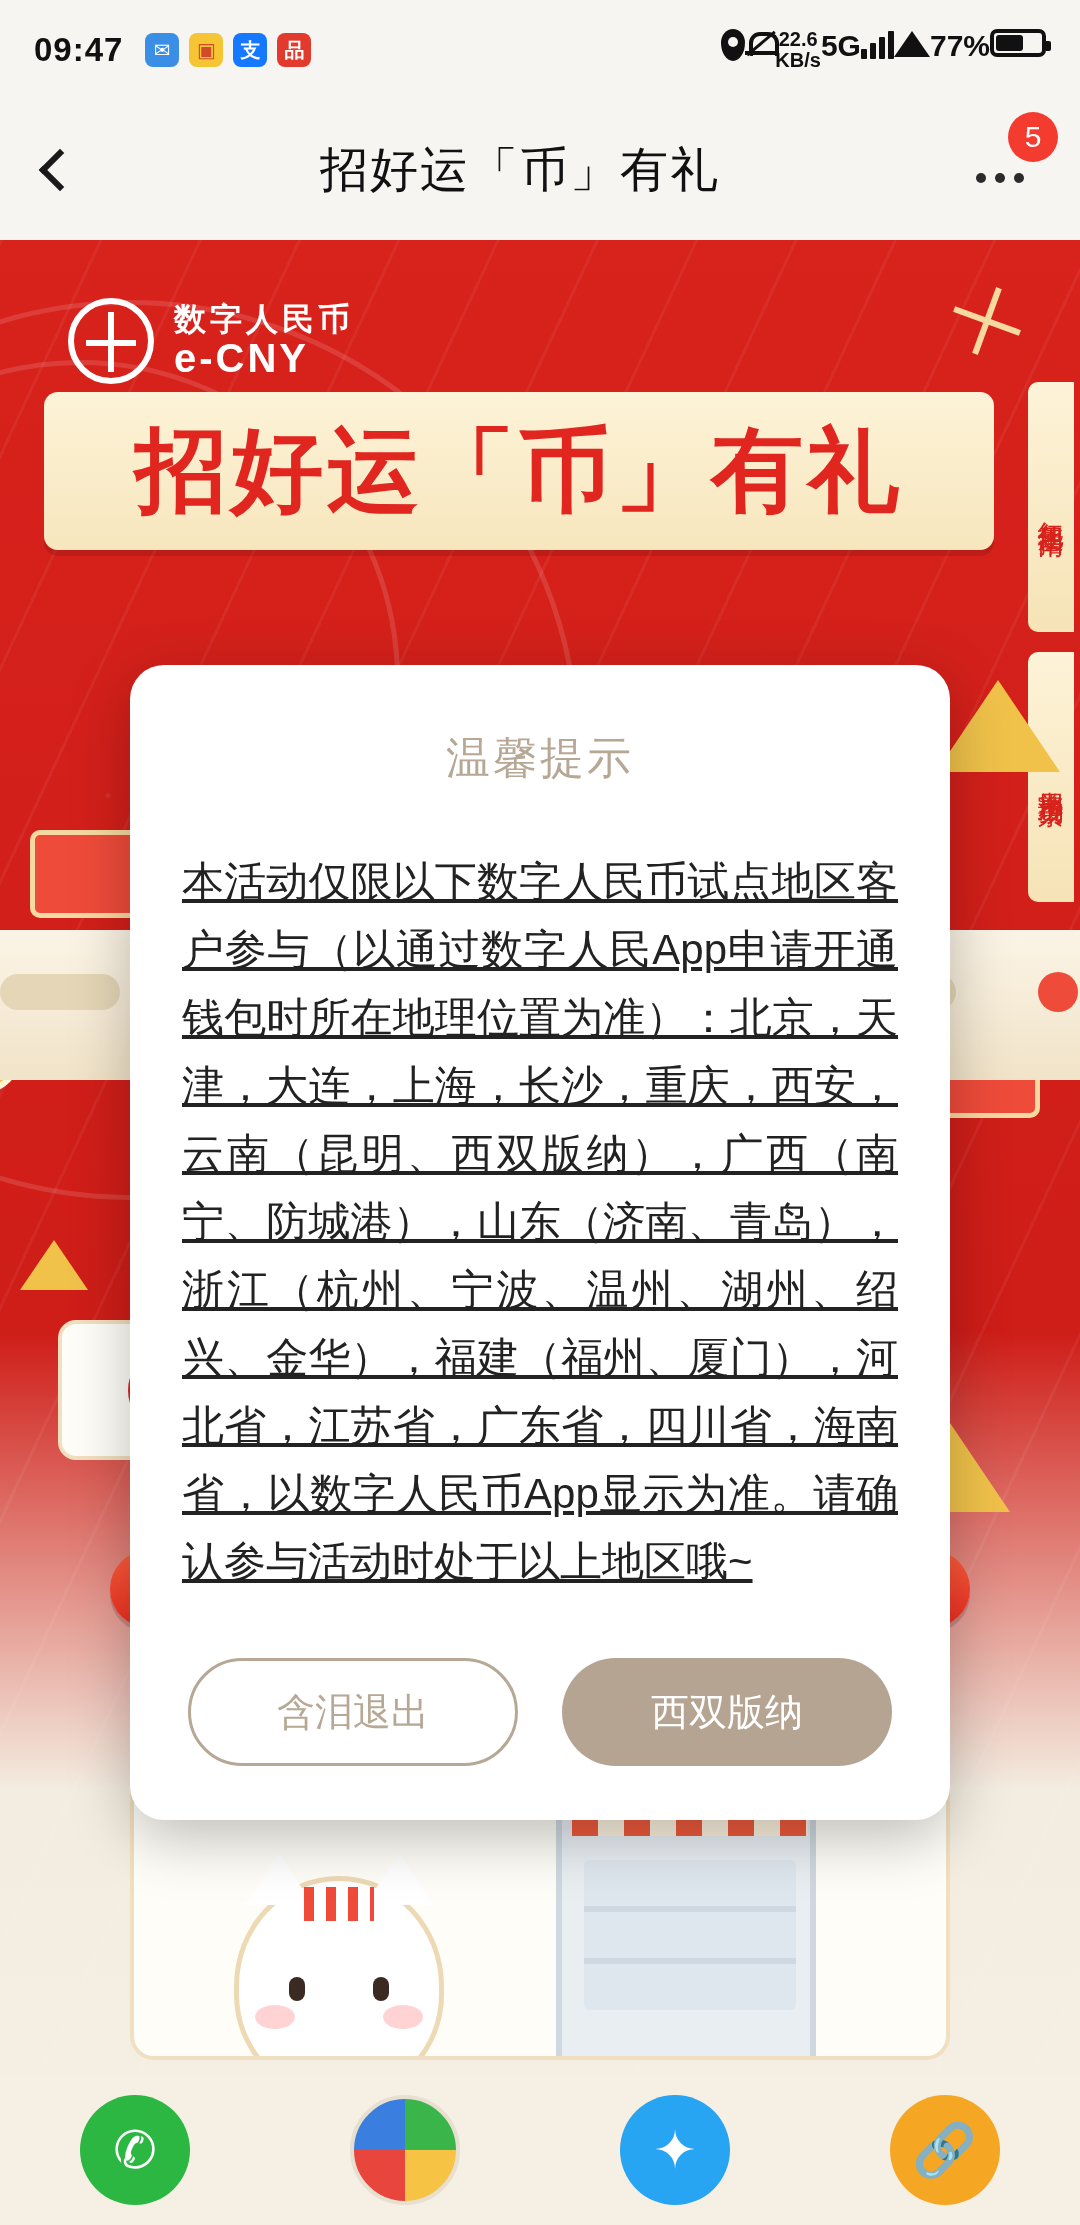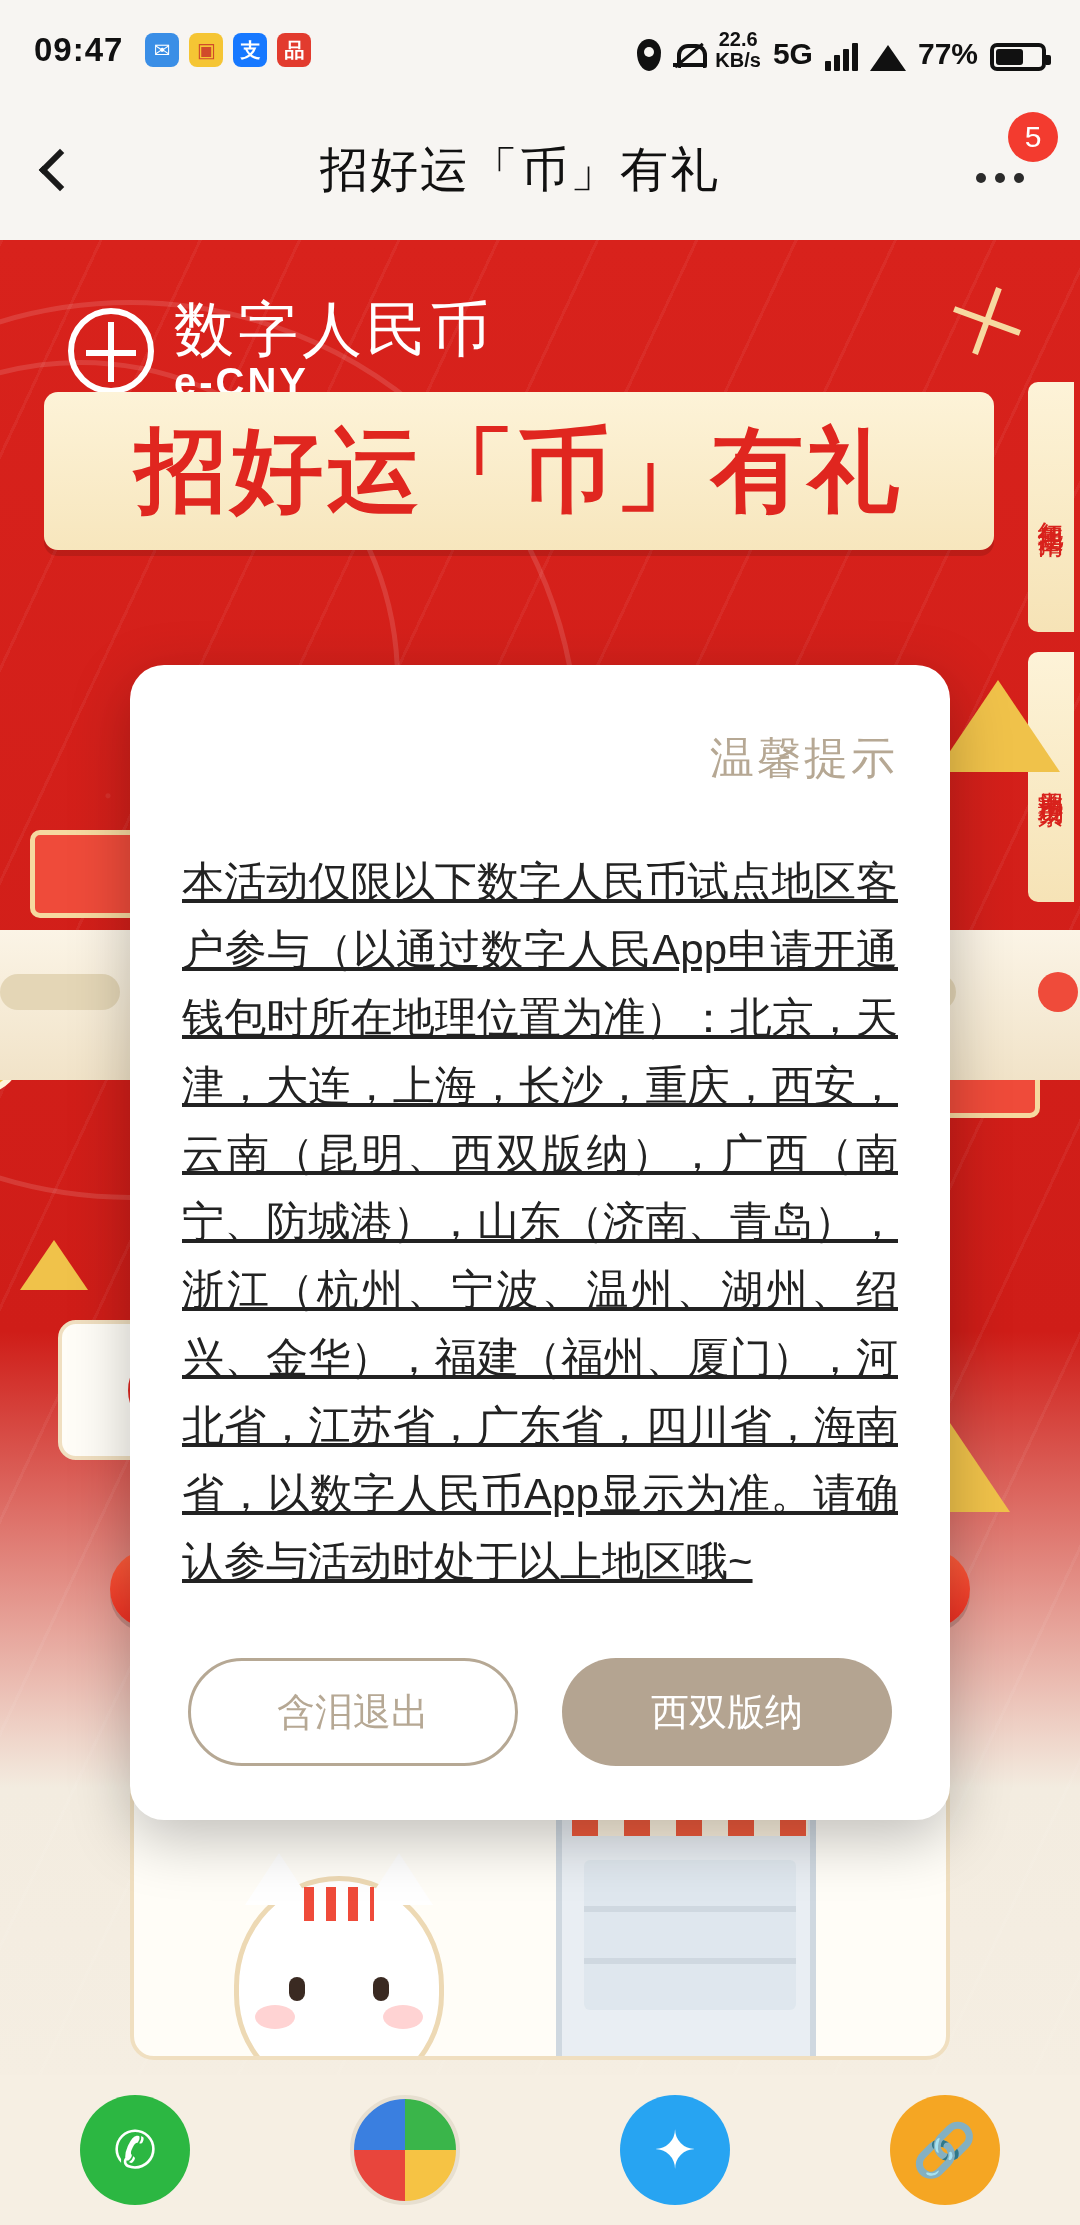--- a/index.html
+++ b/index.html
@@ -34,21 +34,21 @@
   .mini-icon {
     width: 34px; height: 34px; border-radius: 8px;
     display: flex; align-items: center; justify-content: center;
     font-size: 20px; color: #fff; font-weight: bold;
   }
   .mi-blue { background: #3a8ee6; }
   .mi-yellow { background: #f5c534; color:#d14b2a; }
   .mi-alipay { background: #1678ff; }
   .mi-red { background: #e23b2e; }
   .status-right {
-    margin-left: auto; display: flex; align-items: flex-end; gap: 12px;
+    margin-left: auto; display: flex; align-items: flex-start; gap: 0;
   }
   .status-right .txt { font-size: 30px; color: #111; font-weight: bold; }
   .kbs { font-size: 20px; line-height: 1.05; text-align: center; color:#111; font-weight: bold;}
   .pin {
     width: 24px; height: 32px; background: #111;
     border-radius: 50% 50% 50% 50% / 42% 42% 58% 58%;
     position: relative;
   }
   .pin::after {
     content:""; position:absolute; left:7px; top:8px; width:10px;height:10px;
@@ -146,21 +146,21 @@
     width: 86px; height: 86px; border-radius: 50%; border: 6px solid #fff;
     position: relative;
   }
   .ecny-mark::before {
     content:""; position:absolute; left: 50%; top: 8px; width: 6px; height: 60px; background:#fff; transform: translateX(-50%);
   }
   .ecny-mark::after {
     content:""; position:absolute; left: 12px; top: 36px; width: 50px; height: 6px; background:#fff;
   }
   .ecny-txt { color:#fff; line-height: 1.05; }
-  .ecny-txt .l1 { font-size: 60px; letter-spacing: 4px; font-weight: 400;}
+  .ecny-txt .l1 { font-size: 32px; letter-spacing: 4px; font-weight: 700;}
   .ecny-txt .l2 { font-size: 40px; letter-spacing: 3px; font-weight: 600;}
 
   
   .plaque {
     position:absolute; left: 44px; top: 152px; width: 950px; height: 158px;
     background: linear-gradient(#fdf3d8, #f7e6bd);
     border-radius: 14px;
     box-shadow: 0 6px 0 rgba(0,0,0,0.12);
     display:flex; align-items:center; justify-content:center;
   }
@@ -287,21 +287,21 @@
   .overlay {
     position:absolute; inset:0; background: rgba(0,0,0,0.0);
   }
   .modal {
     position:absolute; left: 130px; top: 665px; width: 820px;
     background: #ffffff; border-radius: 34px;
     padding: 64px 52px 54px;
     box-shadow: 0 18px 60px rgba(0,0,0,0.25);
   }
   .modal-title {
-    text-align:right; font-size: 44px; color: #b6a894; letter-spacing: 3px;
+    text-align:center; font-size: 44px; color: #b6a894; letter-spacing: 3px;
     margin-bottom: 60px;
   }
   .modal-body {
     font-size: 42px; color: #222; line-height: 1.62; text-align: justify;
     text-align-last: left;
     letter-spacing: 0px;
     text-decoration: underline;
   }
   .modal-actions {
     display:flex; align-items:center; justify-content: space-between;

